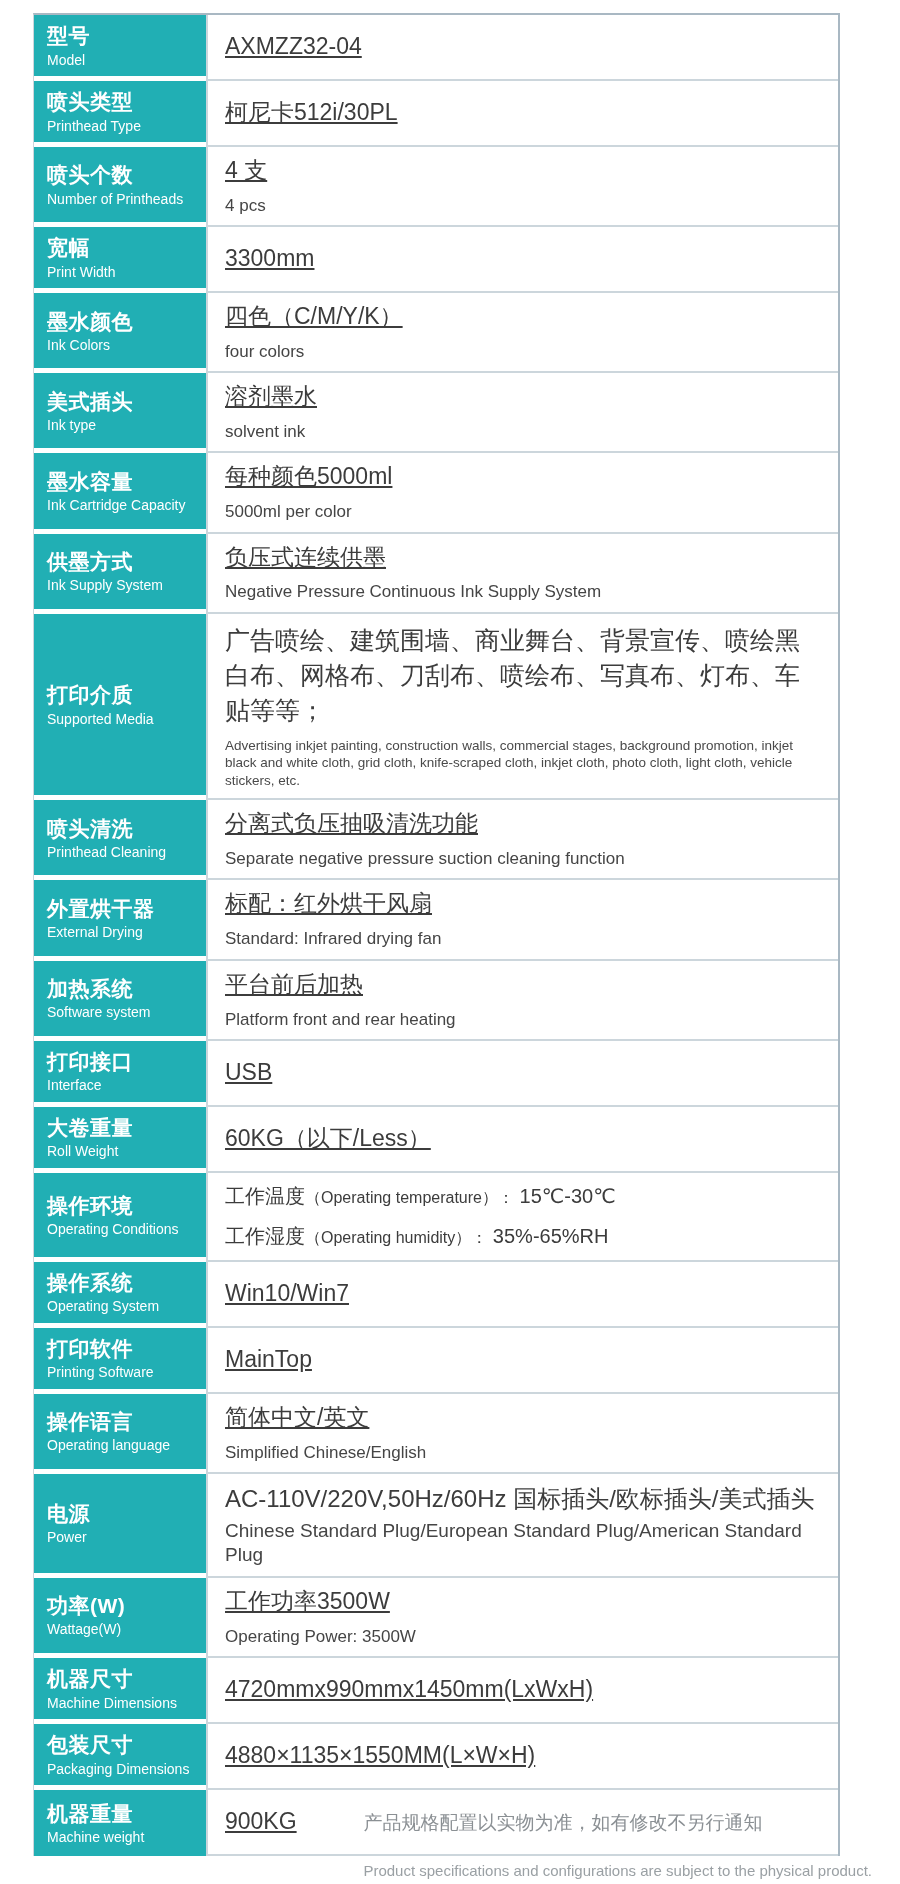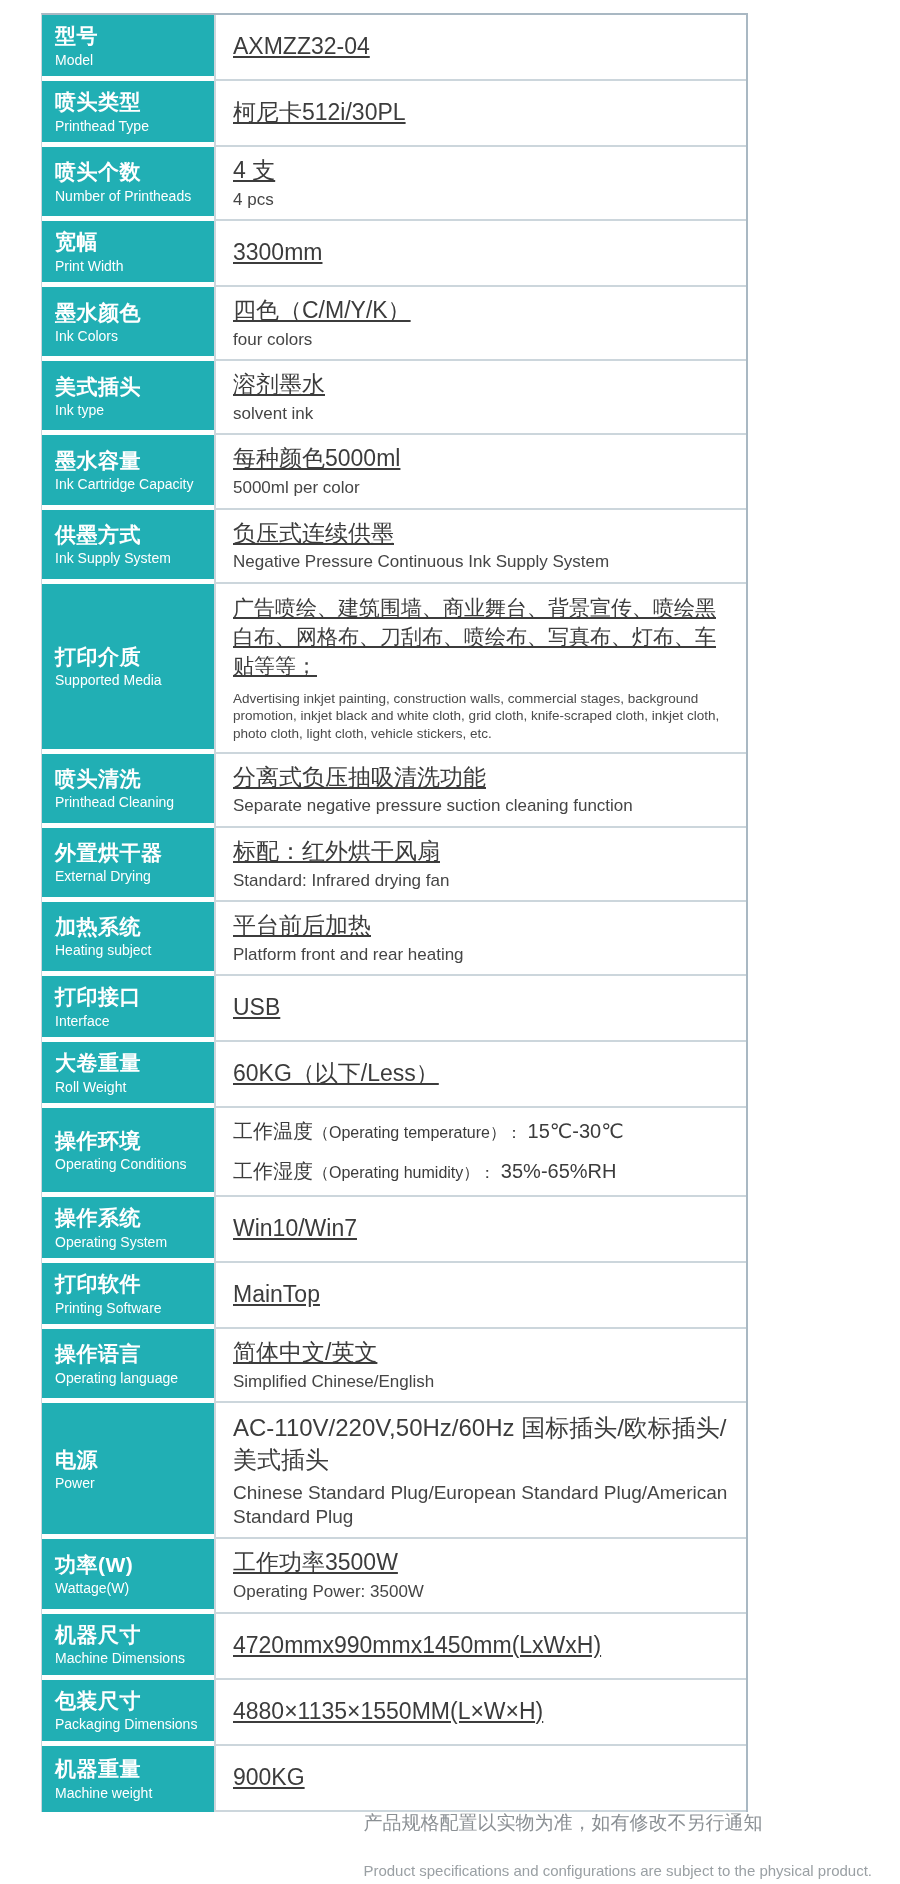--- a/index.html
+++ b/index.html
@@ -2,21 +2,21 @@
 <html style="--accent: #21AFB4; --outer: #A9B8C3; --rowline: #CCD6DC; --labeltext: #FFFFFF; --valuetext: #3C3C3C; --footercn: #8B9094; --footeren: #9AA0A4;"><head>
 <meta charset="utf-8">
 <style>
   html,body { margin:0; padding:0; background:#ffffff; }
   .page {
     position:relative; width:900px; height:1884px; overflow:hidden; background:#ffffff;
     font-family:"Liberation Sans","DejaVu Sans",sans-serif;
     -webkit-font-smoothing:antialiased;
   }
   .spec-table {
-    position:absolute; left:41px; top:13px; width:707px; box-sizing:border-box;
+    position:absolute; left:33px; top:13px; width:807px; box-sizing:border-box;
     border-top:2px solid var(--outer,#A9B8C3);
     border-right:2px solid var(--outer,#A9B8C3);
     border-left:1px solid var(--rowline,#CCD6DC);
   }
   .row { display:flex; min-height:66px; }
   .label-cell {
     flex:0 0 172px; width:172px; box-sizing:border-box;
     background:var(--accent,#21AFB4); color:var(--labeltext,#fff);
     border-bottom:5px solid #ffffff;
     display:flex; flex-direction:column; justify-content:center;
@@ -26,22 +26,22 @@
   .label-cn { font-size:21px; font-weight:600; line-height:1.25; letter-spacing:0.5px; }
   .label-en { font-size:14px; font-weight:400; line-height:1.15; margin-top:2px; }
   .value-cell {
     flex:1; box-sizing:border-box; min-width:0;
     border-left:2px solid var(--rowline,#CCD6DC);
     border-bottom:2px solid var(--rowline,#CCD6DC);
     display:flex; flex-direction:column; justify-content:center;
     padding:9px 14px 9px 17px; color:var(--valuetext,#3C3C3C);
   }
   .line.primary   { font-size:23px; font-weight:500; line-height:1.3;text-decoration:underline; }
-  .line.secondary { font-size:17px; font-weight:400; line-height:1.25; margin-top:3px; color:#454545; }
-  .line.cnwrap    { font-size:21px; font-weight:500; line-height:1.4;text-decoration:underline; }
+  .line.secondary { font-size:17px; font-weight:400; line-height:1.25; margin-top:9px; color:#454545; }
+  .line.cnwrap    { font-size:25px; font-weight:500; line-height:1.4; }
   .line.small     { font-size:13.5px; font-weight:400; line-height:1.3; margin-top:9px; color:#4a4a4a; }
   .line.psm       { font-size:24px; font-weight:500; line-height:1.35; }
   .line.ssm       { font-size:19px; font-weight:400; line-height:1.25; margin-top:4px; color:#454545; }
   .line.mixed     { line-height:1.45; }
   .line.mixed + .line.mixed { margin-top:11px; }
   .part-cn  { font-size:20px; font-weight:500; }
   .part-en  { font-size:16px; font-weight:400; }
   .part-val { font-size:20px; font-weight:500; }
   .footer { position:absolute; right:28px; top:1810px; }
   .f-cn { font-size:19px; color:var(--footercn,#8B9094); line-height:1.4; }
@@ -155,21 +155,21 @@
           <div class="label-en">External Drying</div>
         </div>
         <div class="value-cell">
           <div class="line primary">标配：红外烘干风扇</div>
           <div class="line secondary">Standard: Infrared drying fan</div>
         </div>
       </div>
       <div class="row">
         <div class="label-cell">
           <div class="label-cn">加热系统</div>
-          <div class="label-en">Heating subject</div>
+          <div class="label-en">Software system</div>
         </div>
         <div class="value-cell">
           <div class="line primary">平台前后加热</div>
           <div class="line secondary">Platform front and rear heating</div>
         </div>
       </div>
       <div class="row">
         <div class="label-cell">
           <div class="label-cn">打印接口</div>
           <div class="label-en">Interface</div>

